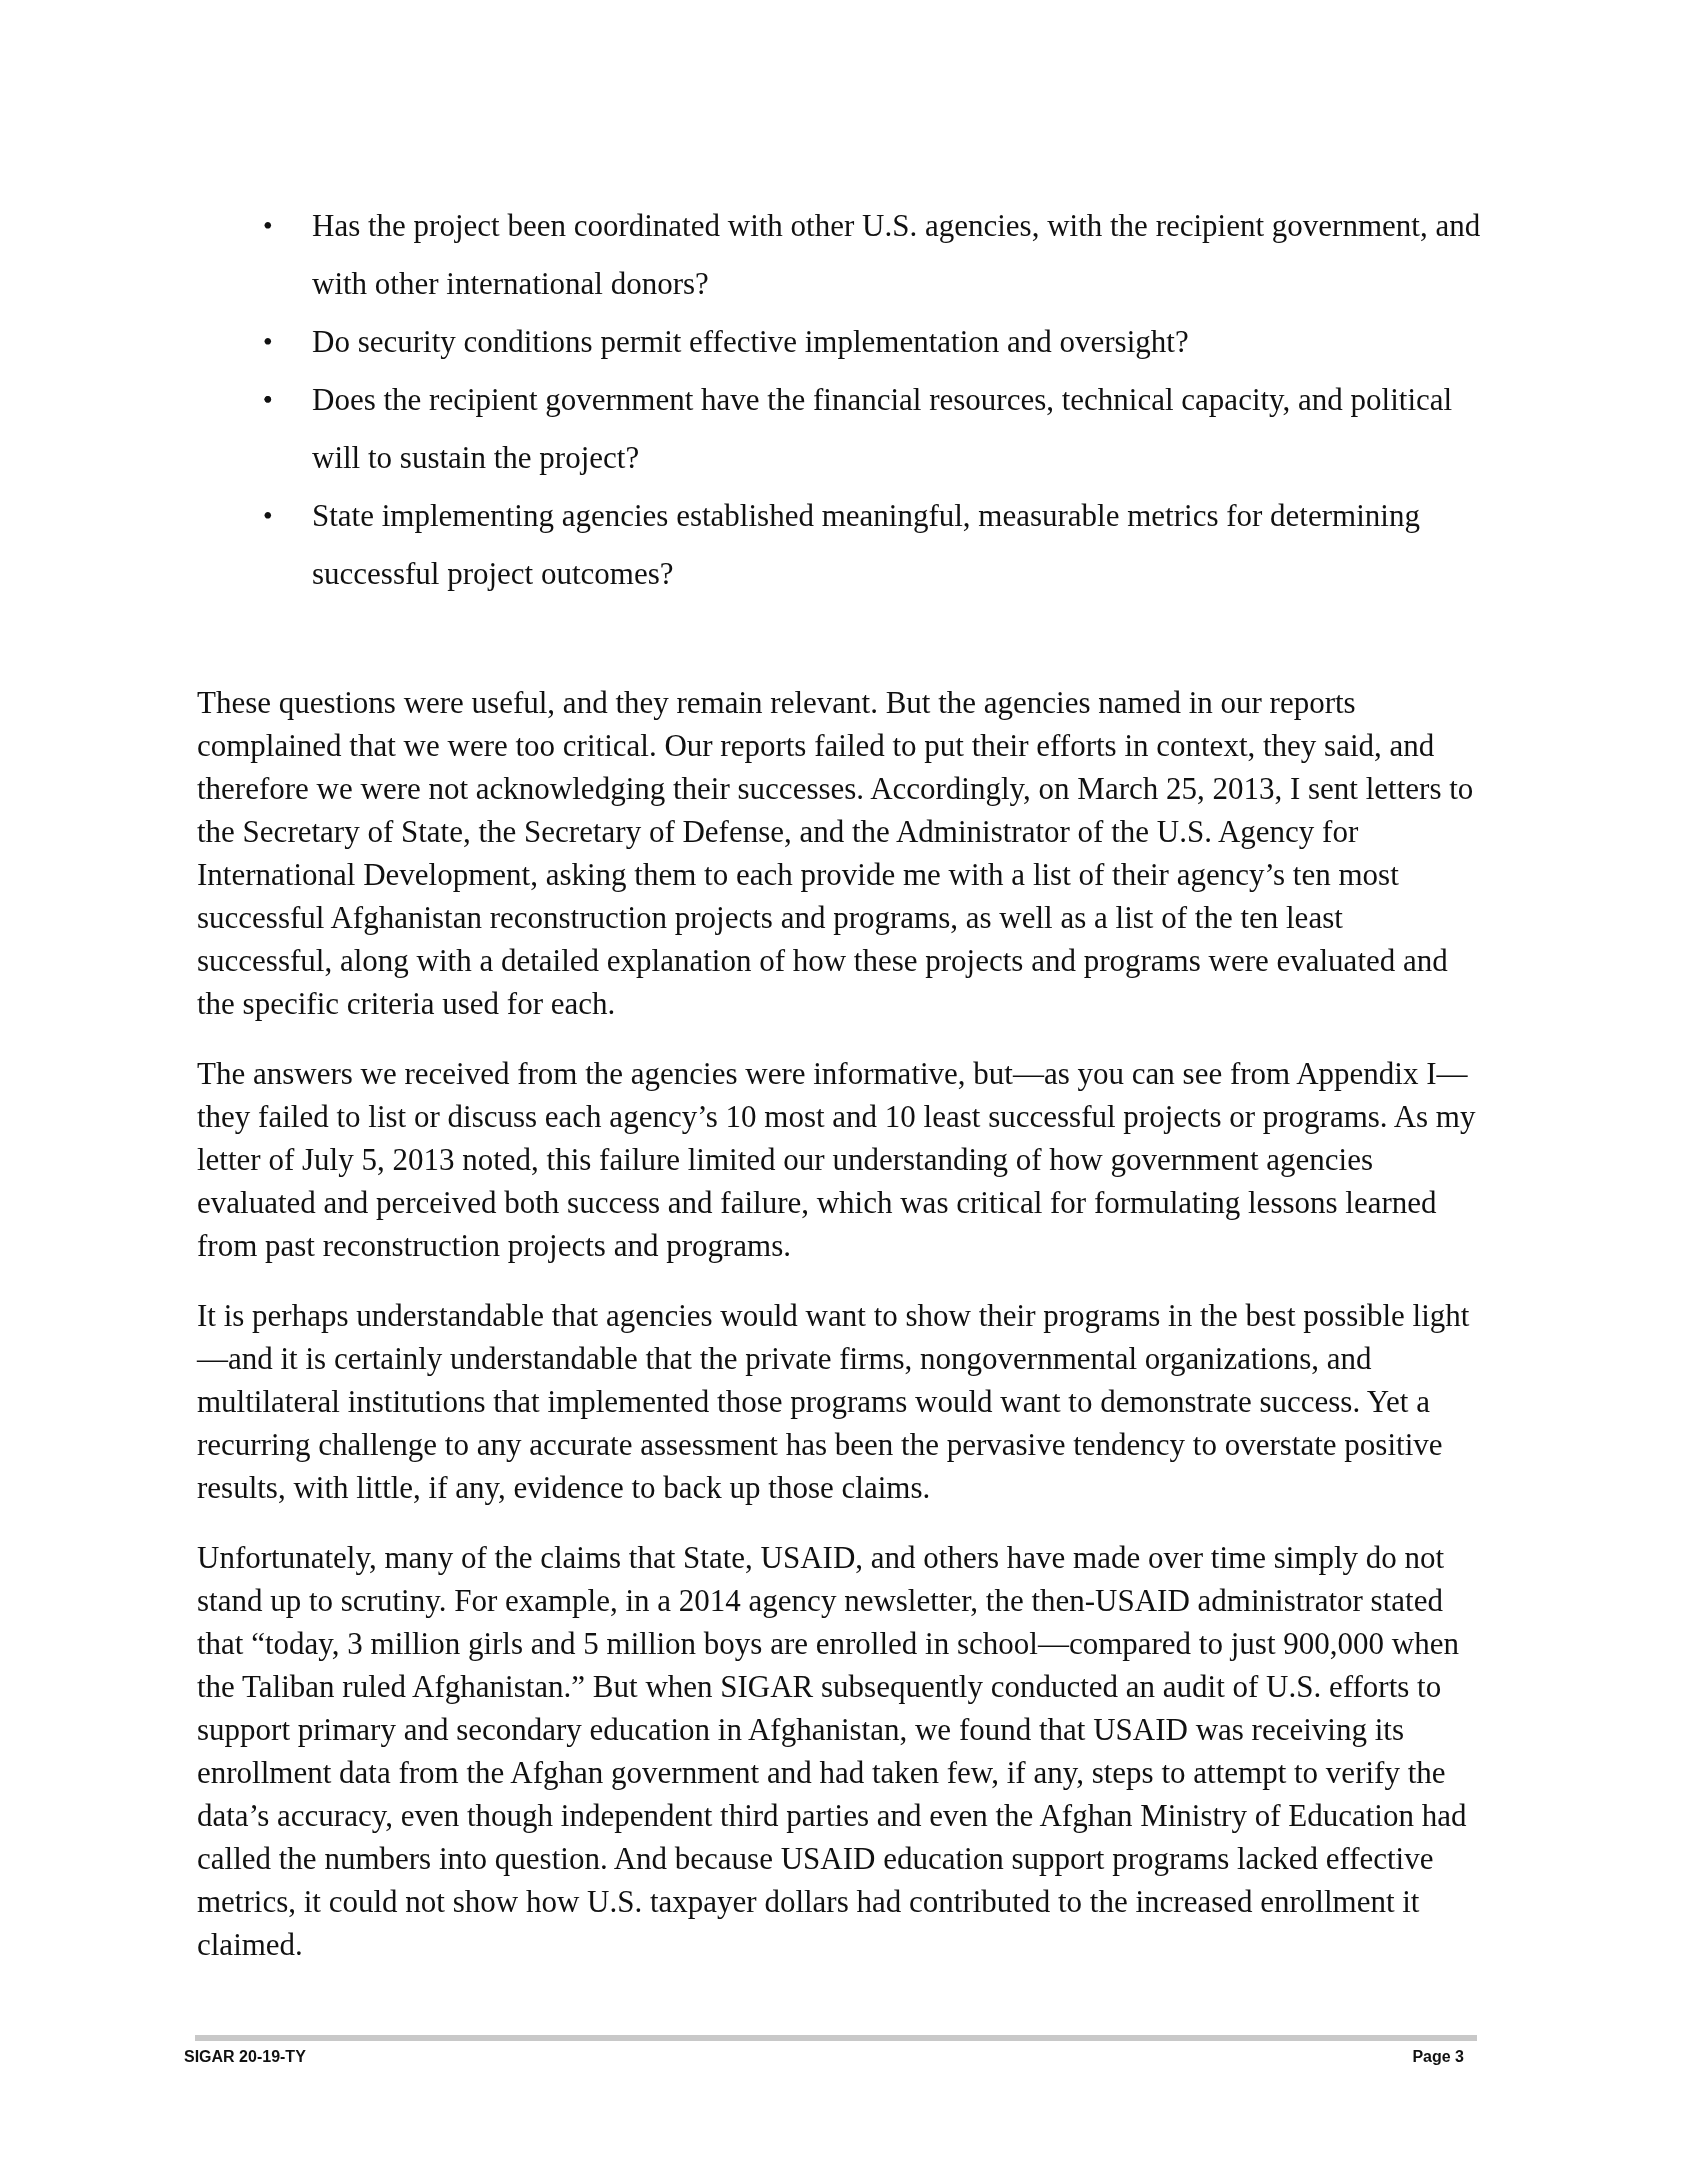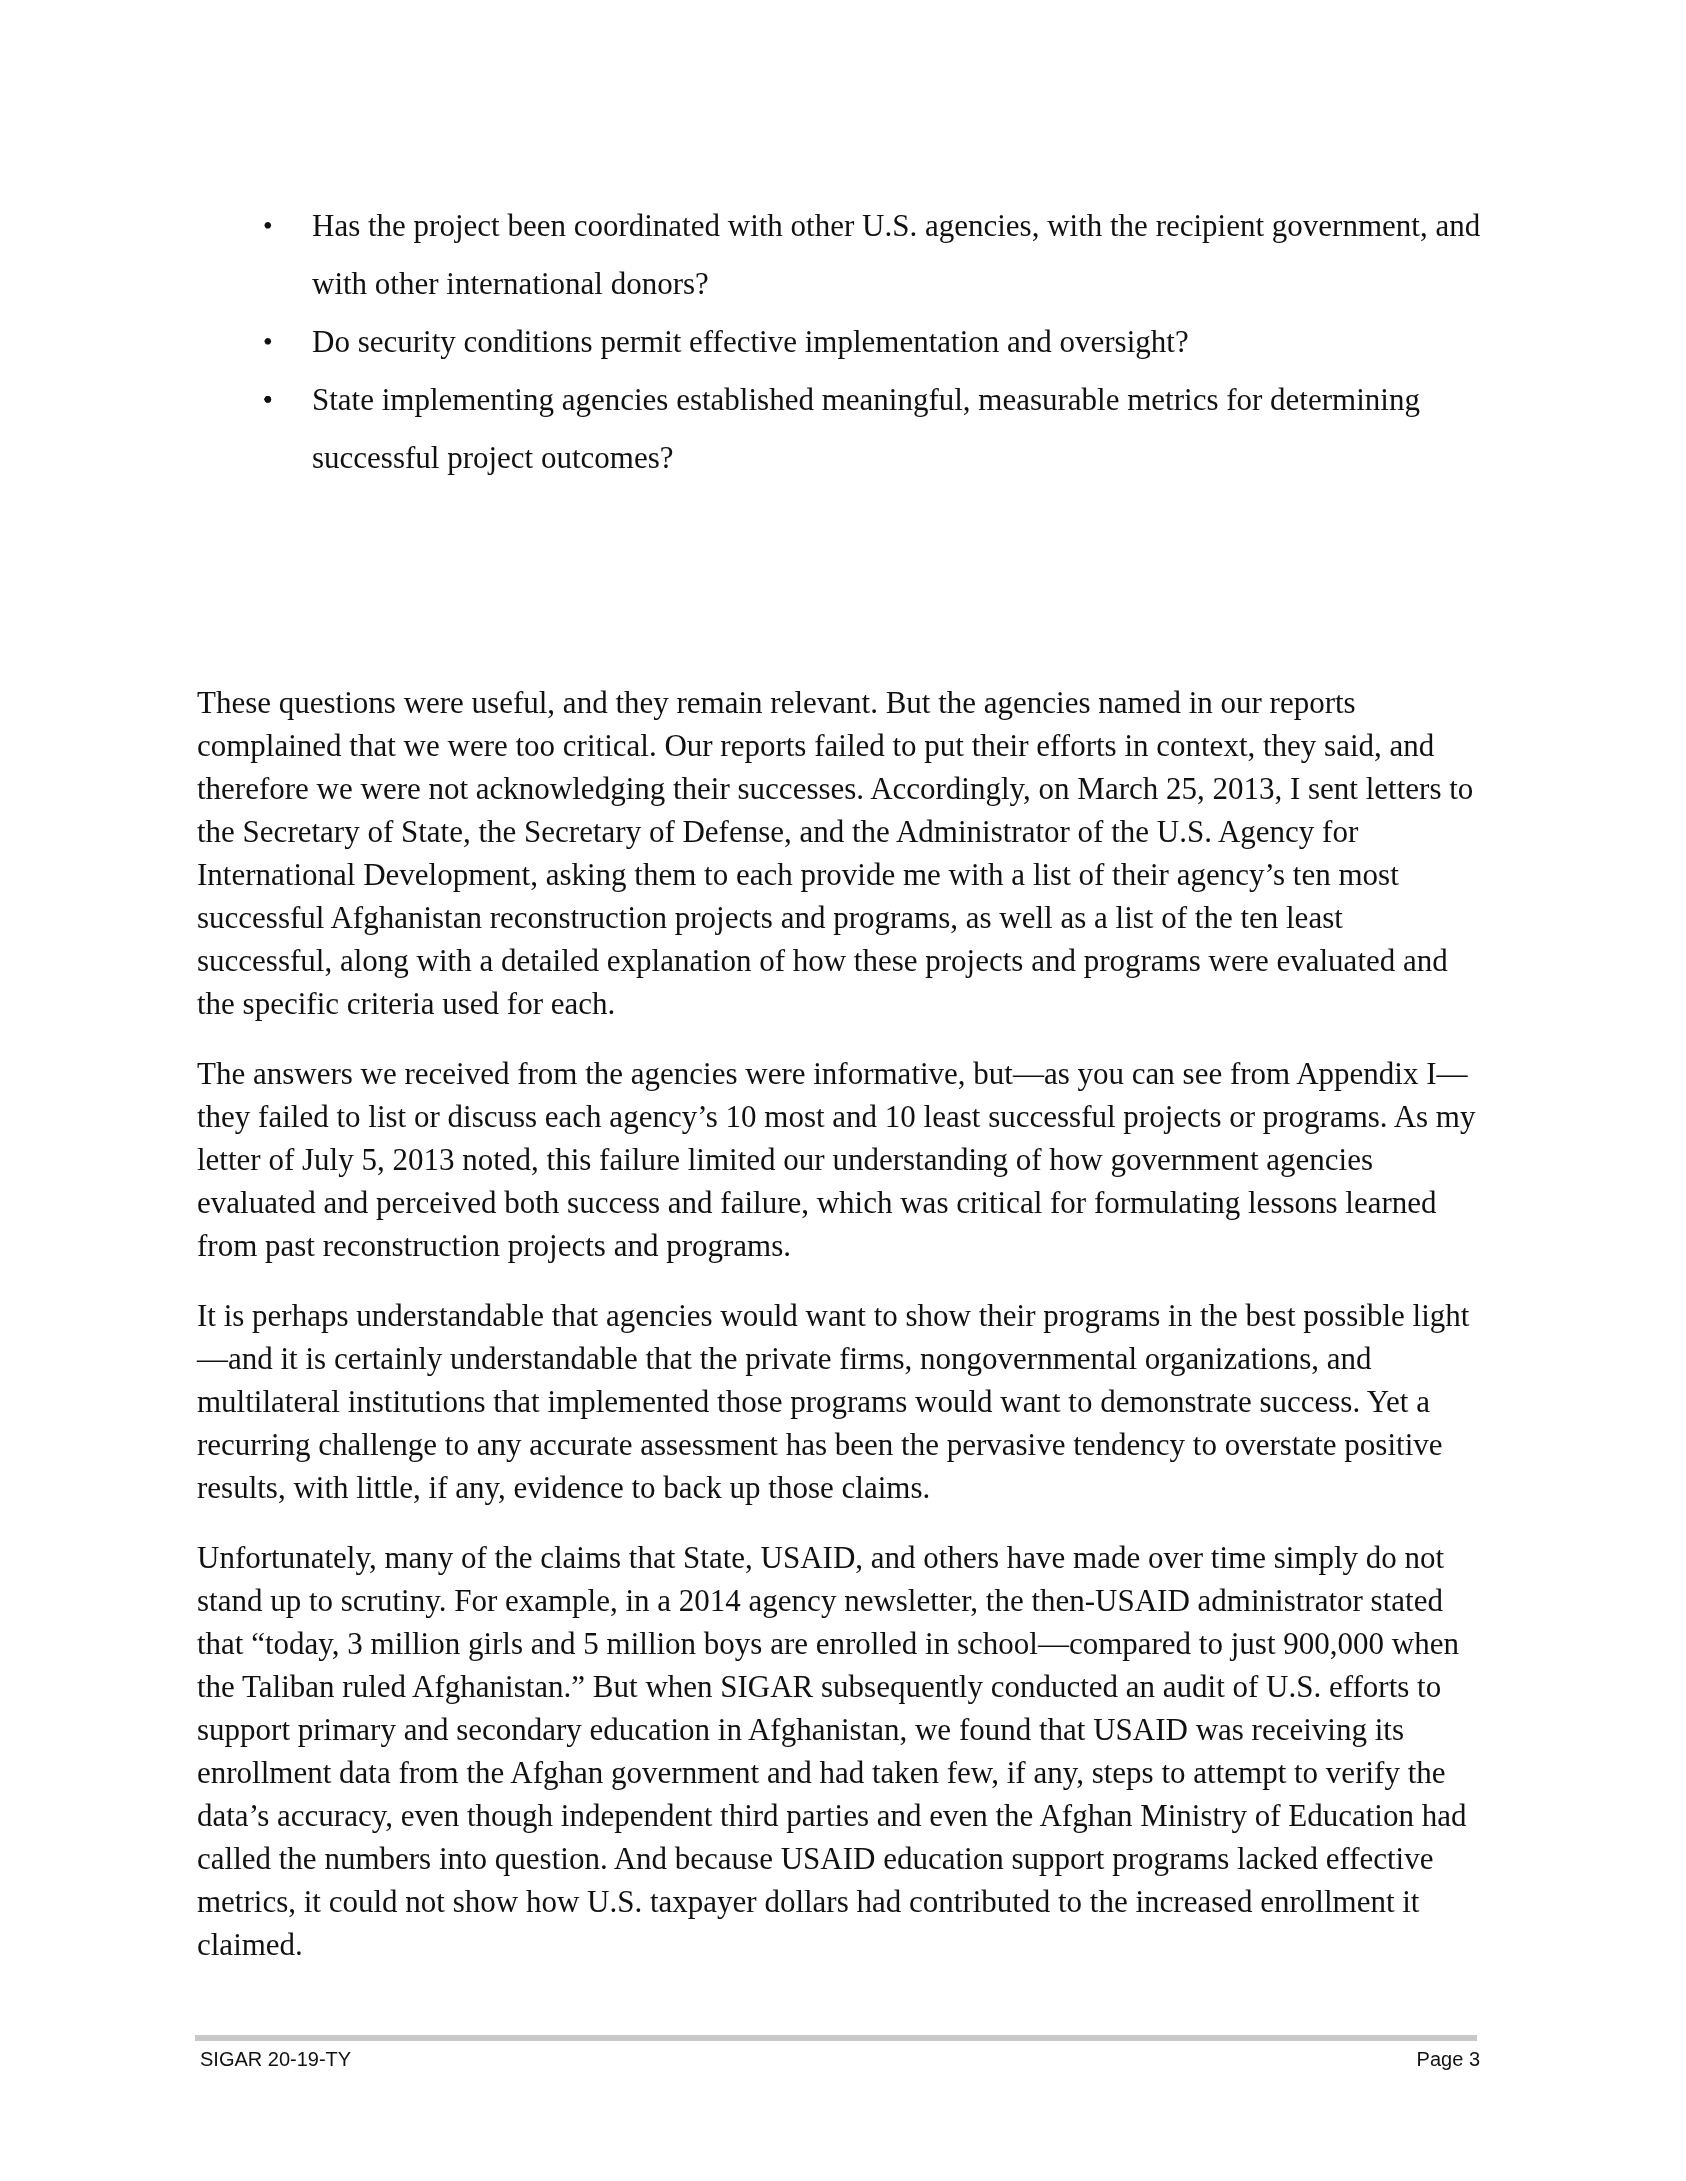--- a/index.html
+++ b/index.html
@@ -21,36 +21,36 @@
   .body-text {
     position: absolute; left: 197px; top: 661px; width: 1286px;
     font-size: 31px; line-height: 43px; margin-top: 20px;
   }
   .body-text p { margin: 0 0 27px 0; }
   .footer-rule {
     position: absolute; left: 195px; top: 2035px; width: 1282px; height: 6.4px;
     background: #c8c8c8;
   }
   .footer {
-    position: absolute; left: 200px; top: 2048px; width: 1280px;
+    position: absolute; left: 184px; top: 2048px; width: 1280px;
     display: flex; justify-content: space-between;
     font-family: "Liberation Sans", "DejaVu Sans", sans-serif;
-    font-size: 20px; font-weight: normal; color: #111111;
+    font-size: 16px; font-weight: bold; color: #111111;
   }
 </style>
 </head>
 <body>
 
 <div class="page">
 
   <ul class="bullets">
     <li><span class="dot">•</span><span>Has the project been coordinated with other U.S. agencies, with the recipient government, and with other international donors?</span></li>
     <li><span class="dot">•</span><span>Do security conditions permit effective implementation and oversight?</span></li>
     <li><span class="dot">•</span></li>
-    <li><span class="dot">•</span></li>
+    <li><span class="dot">•</span><span>Does the recipient government have the financial resources, technical capacity, and political will to sustain the project?</span></li>
     <li><span class="dot">•</span><span>State implementing agencies established meaningful, measurable metrics for determining successful project outcomes?</span></li>
   </ul>
 
   <div class="body-text">
     <p>These questions were useful, and they remain relevant. But the agencies named in our reports complained that we were too critical. Our reports failed to put their efforts in context, they said, and therefore we were not acknowledging their successes. Accordingly, on March 25, 2013, I sent letters to the Secretary of State, the Secretary of Defense, and the Administrator of the U.S. Agency for International Development, asking them to each provide me with a list of their agency’s ten most successful Afghanistan reconstruction projects and programs, as well as a list of the ten least successful, along with a detailed explanation of how these projects and programs were evaluated and the specific criteria used for each.</p>
     <p>The answers we received from the agencies were informative, but—as you can see from Appendix I—they failed to list or discuss each agency’s 10 most and 10 least successful projects or programs. As my letter of July 5, 2013 noted, this failure limited our understanding of how government agencies evaluated and perceived both success and failure, which was critical for formulating lessons learned from past reconstruction projects and programs.</p>
     <p>It is perhaps understandable that agencies would want to show their programs in the best possible light—and it is certainly understandable that the private firms, nongovernmental organizations, and multilateral institutions that implemented those programs would want to demonstrate success. Yet a recurring challenge to any accurate assessment has been the pervasive tendency to overstate positive results, with little, if any, evidence to back up those claims.</p>
     <p>Unfortunately, many of the claims that State, USAID, and others have made over time simply do not stand up to scrutiny. For example, in a 2014 agency newsletter, the then-USAID administrator stated that “today, 3 million girls and 5 million boys are enrolled in school—compared to just 900,000 when the Taliban ruled Afghanistan.” But when SIGAR subsequently conducted an audit of U.S. efforts to support primary and secondary education in Afghanistan, we found that USAID was receiving its enrollment data from the Afghan government and had taken few, if any, steps to attempt to verify the data’s accuracy, even though independent third parties and even the Afghan Ministry of Education had called the numbers into question. And because USAID education support programs lacked effective metrics, it could not show how U.S. taxpayer dollars had contributed to the increased enrollment it claimed.</p>
   </div>
 

